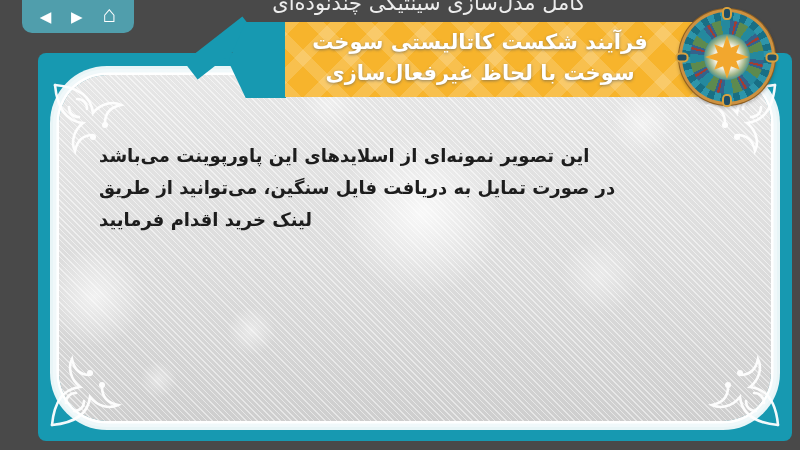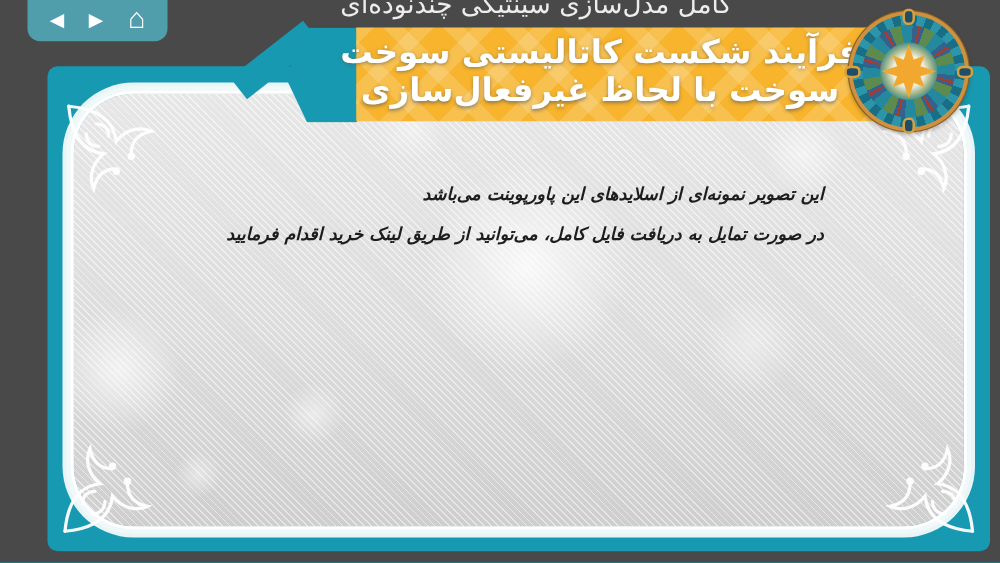--- a/index.html
+++ b/index.html
@@ -50,43 +50,43 @@
   .connector{position:absolute;left:183px;top:37px;width:74px;height:22px;background:var(--frame-teal);
     transform:rotate(-38deg);z-index:9;}
   .banner-arrow{position:absolute;left:190px;top:22px;width:96px;height:76px;background:var(--frame-teal);
     clip-path:polygon(58% 0,100% 0,100% 100%,58% 100%,40% 52%);z-index:10;}
   .banner{position:absolute;left:285px;top:22px;width:420px;height:75px;background:var(--banner-orange);
     background-image:
       repeating-linear-gradient(45deg, rgba(255,255,255,.16) 0 12px, rgba(255,255,255,0) 12px 34px),
       repeating-linear-gradient(-45deg, rgba(255,255,255,.16) 0 12px, rgba(255,255,255,0) 12px 34px);
     z-index:10;}
   .banner-text{position:absolute;left:255px;top:27px;width:450px;direction:rtl;text-align:center;
-    color:var(--banner-text);font-size:26px;font-weight:bold;line-height:31px;
+    color:var(--banner-text);font-size:21px;font-weight:bold;line-height:31px;
     text-shadow:0 1px 3px rgba(90,90,90,.65);z-index:12;}
 
   
   .ornament{position:absolute;left:679px;top:9px;width:96px;height:96px;border-radius:50%;
     background:var(--ornament-gold);box-shadow:0 0 0 1px #8d5f22, 0 2px 4px rgba(0,0,0,.35);z-index:25;}
   .orn-ring2{position:absolute;inset:3px;border-radius:50%;
     background:repeating-conic-gradient(from 0deg,#186f85 0 9deg,#2d95aa 9deg 18deg);}
   .orn-ring3{position:absolute;inset:11px;border-radius:50%;
     background:
       repeating-conic-gradient(from 12deg, rgba(166,59,48,.95) 0 4deg, rgba(0,0,0,0) 4deg 45deg),
       repeating-conic-gradient(from 5deg,#35628c 0 15deg,#5d8a4e 15deg 30deg,#24899e 30deg 45deg);}
   .orn-core{position:absolute;inset:25px;border-radius:50%;
     background:radial-gradient(circle,#f4efdd 0 38%,#9bb387 58%,#1d7d95 78%);}
   .orn-star{position:absolute;left:26px;top:26px;width:44px;height:44px;background:#f2a72e;
     clip-path:polygon(50% 0,59% 29%,79% 21%,71% 41%,100% 50%,71% 59%,79% 79%,59% 71%,50% 100%,41% 71%,21% 79%,29% 59%,0 50%,29% 41%,21% 21%,41% 29%);}
   .jewel{position:absolute;width:10px;height:13px;border:2px solid #d7a13f;background:#1f4e66;border-radius:40%;}
   .jewel.n{left:43px;top:-2px;} .jewel.s{left:43px;bottom:-2px;}
   .jewel.w{left:-2px;top:42px;transform:rotate(90deg);} .jewel.e{right:-2px;top:42px;transform:rotate(90deg);}
 
   
-  .body-text{position:absolute;top:140px;right:141px;width:560px;direction:rtl;text-align:right;
-    color:var(--text-dark);font-size:14px;font-weight:bold;line-height:32px;z-index:15;font-style:italic;}
+  .body-text{position:absolute;top:140px;right:141px;width:560px;direction:rtl;text-align:left;
+    color:var(--text-dark);font-size:18px;font-weight:bold;line-height:32px;z-index:15;}
 </style>
 </head>
 <body>
 
 <div class="stage">
 
   <div class="deck-title">کامل مدل‌سازی سینتیکی چندنوده‌ای</div>
 
   <div class="nav-bar">
     <button class="nav-btn">
@@ -141,21 +141,21 @@
         <path d="M30 22 C36 22 40 26 40 32"></path>
         <path d="M22 30 C22 36 26 40 32 40"></path>
       </g>
       <circle cx="58" cy="48" r="3" fill="#ffffff"></circle>
       <circle cx="46" cy="60" r="3" fill="#ffffff"></circle>
     </svg>
   </div>
 
   <div class="body-text">
     <div>این تصویر نمونه‌ای از اسلایدهای این پاورپوینت می‌باشد</div>
-    <div>در صورت تمایل به دریافت فایل کامل، می‌توانید از طریق لینک خرید اقدام فرمایید</div>
+    <div>در صورت تمایل به دریافت فایل سنگین، می‌توانید از طریق لینک خرید اقدام فرمایید</div>
   </div>
 
   <div class="connector"></div>
   <div class="banner-arrow"></div>
   <div class="banner"></div>
   <div class="banner-text">
     <div>فرآیند شکست کاتالیستی سوخت</div>
     <div>سوخت با لحاظ غیرفعال‌سازی</div>
   </div>
 

